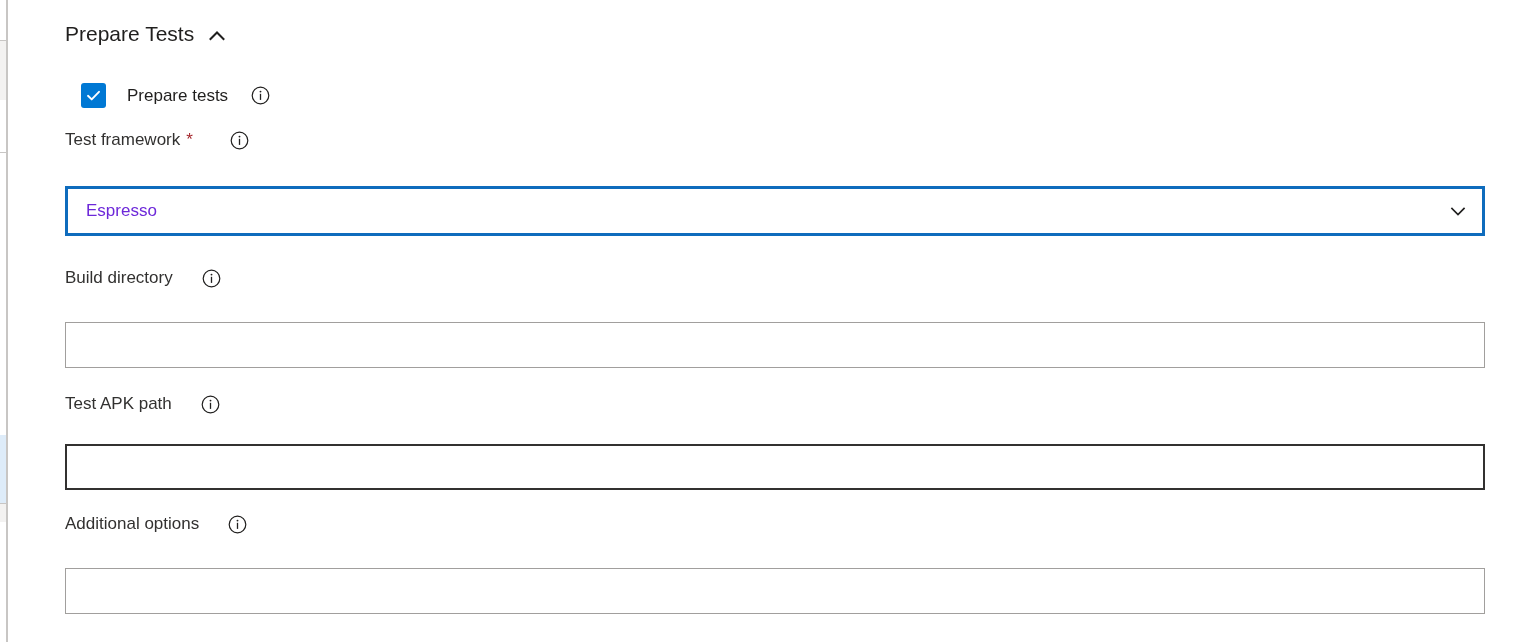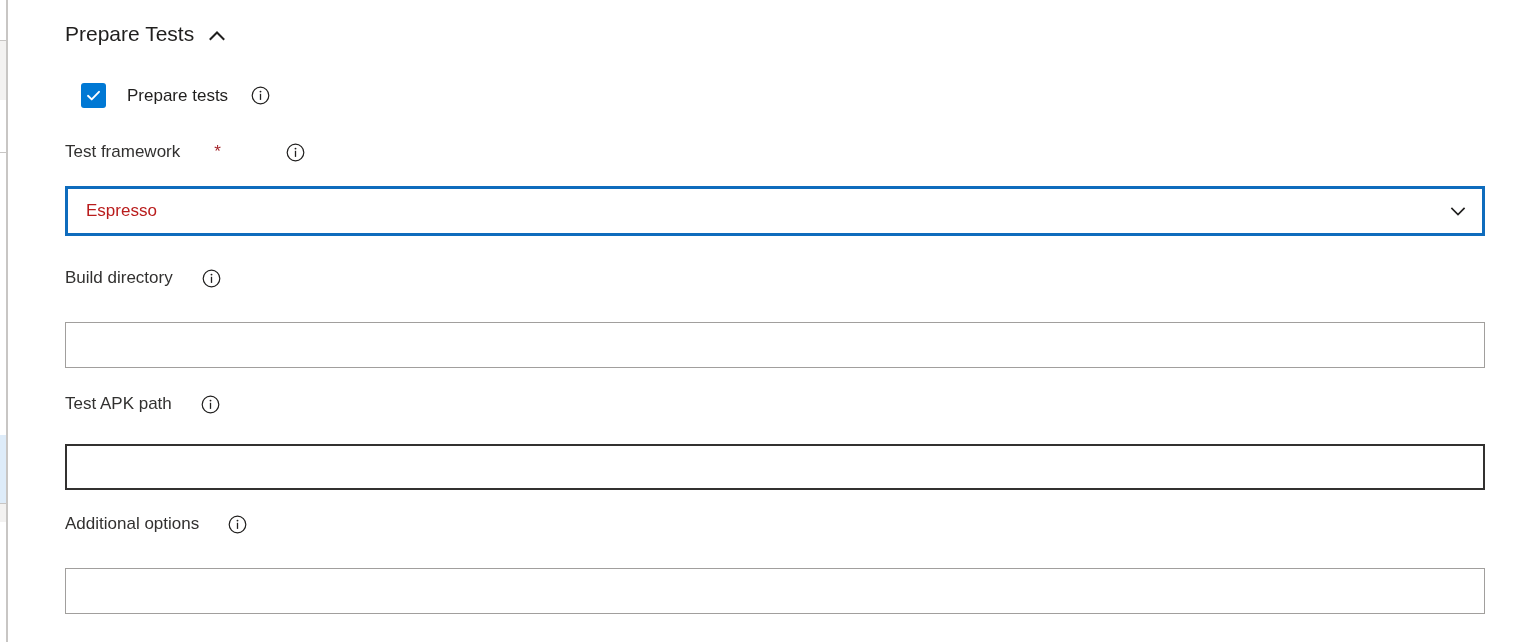--- a/index.html
+++ b/index.html
@@ -172,21 +172,21 @@
     border: 3px solid #0f6cbd;
     display: flex;
     align-items: center;
     justify-content: space-between;
     padding: 0 14px 0 18px;
     cursor: pointer;
   }
   .dropdown-value {
     font-size: 17px;
     line-height: 24px;
-    color: #b91c1c;
+    color: #6d28d9;
   }
   .chevron-down-icon {
     width: 20px;
     height: 20px;
     flex: none;
   }
   .chevron-down-icon svg { display: block; }
 </style>
 </head>
 <body>
@@ -225,21 +225,21 @@
     <span class="checkbox-label">Prepare tests</span>
     <span class="info-icon">
       <svg width="19" height="19" viewBox="0 0 19 19" aria-hidden="true">
         <circle cx="9.5" cy="9.5" r="8.3" fill="none" stroke="#201f1e" stroke-width="1.2"></circle>
         <circle cx="9.5" cy="5.6" r="0.95" fill="#201f1e"></circle>
         <rect x="8.85" y="7.8" width="1.3" height="6.1" fill="#201f1e"></rect>
       </svg>
     </span>
   </div>
 
-  <div class="field-label-row" style="left:37px; top:140px;gap:28px;">
+  <div class="field-label-row" style="left:37px; top:128px;">
     <span class="field-label">Test framework</span>
     <span class="required-asterisk">*</span>
     <span class="info-icon" style="margin-left:37px;">
       <svg width="19" height="19" viewBox="0 0 19 19" aria-hidden="true">
         <circle cx="9.5" cy="9.5" r="8.3" fill="none" stroke="#201f1e" stroke-width="1.2"></circle>
         <circle cx="9.5" cy="5.6" r="0.95" fill="#201f1e"></circle>
         <rect x="8.85" y="7.8" width="1.3" height="6.1" fill="#201f1e"></rect>
       </svg>
     </span>
   </div>

